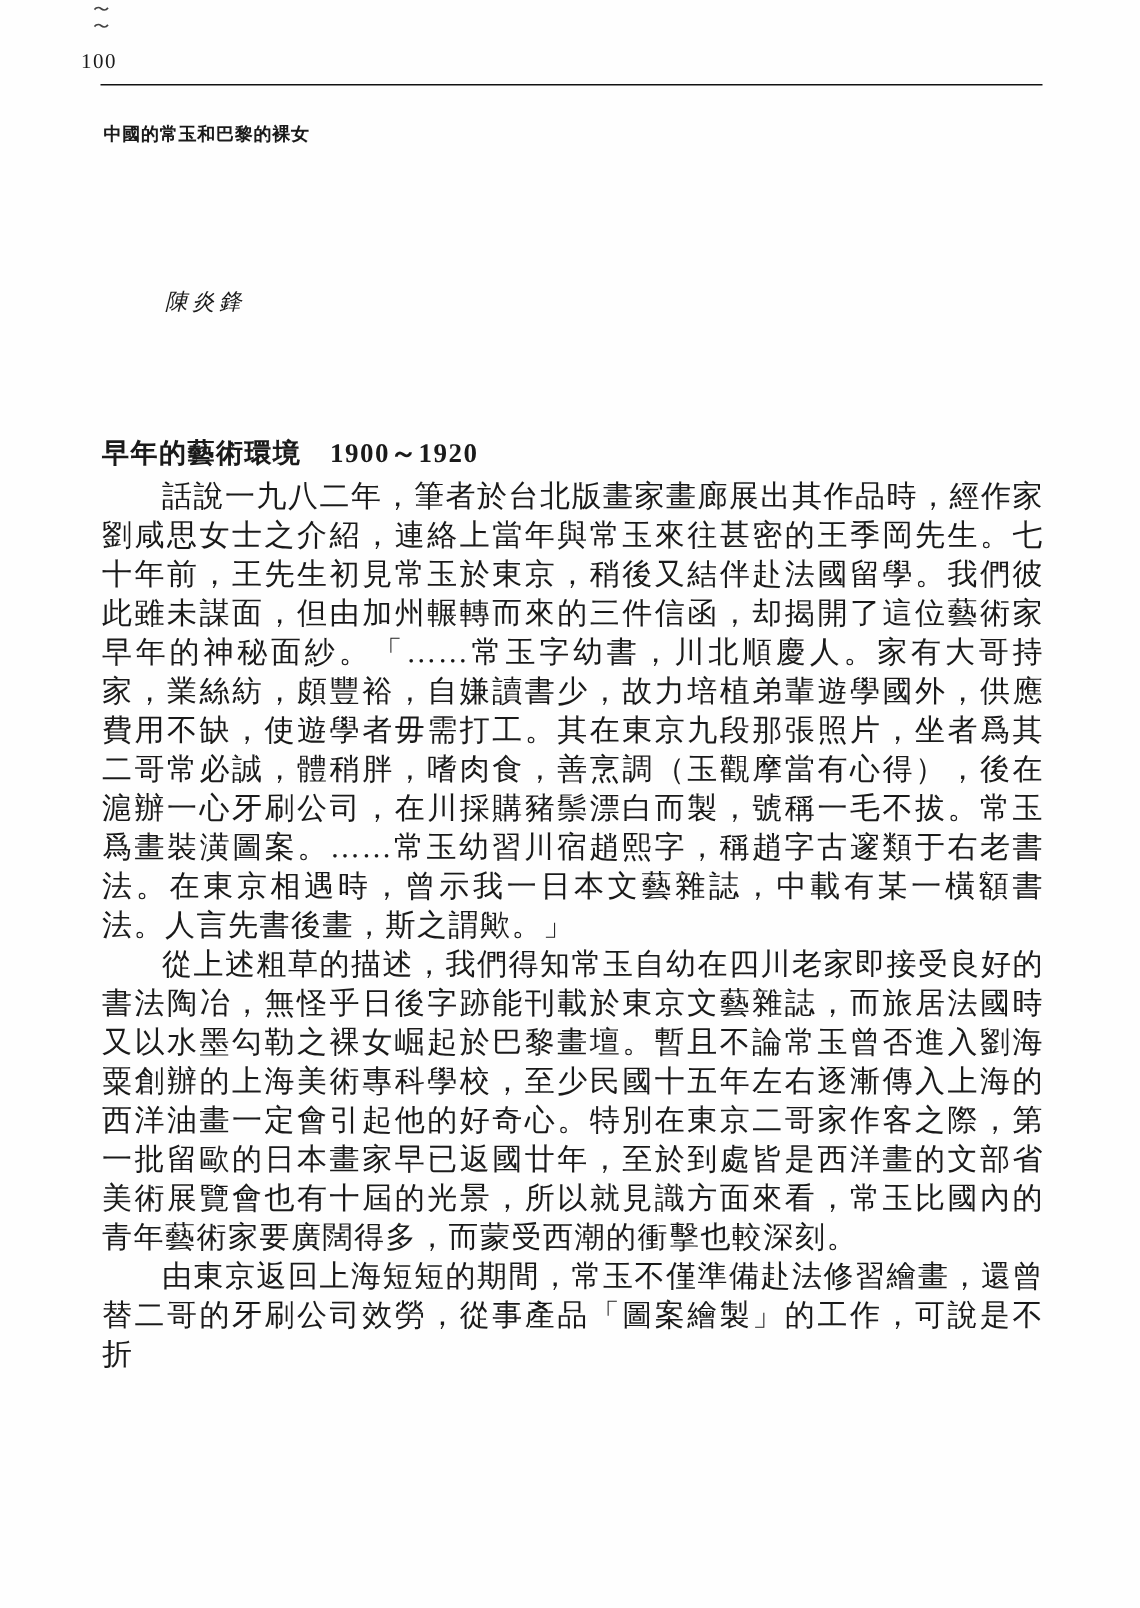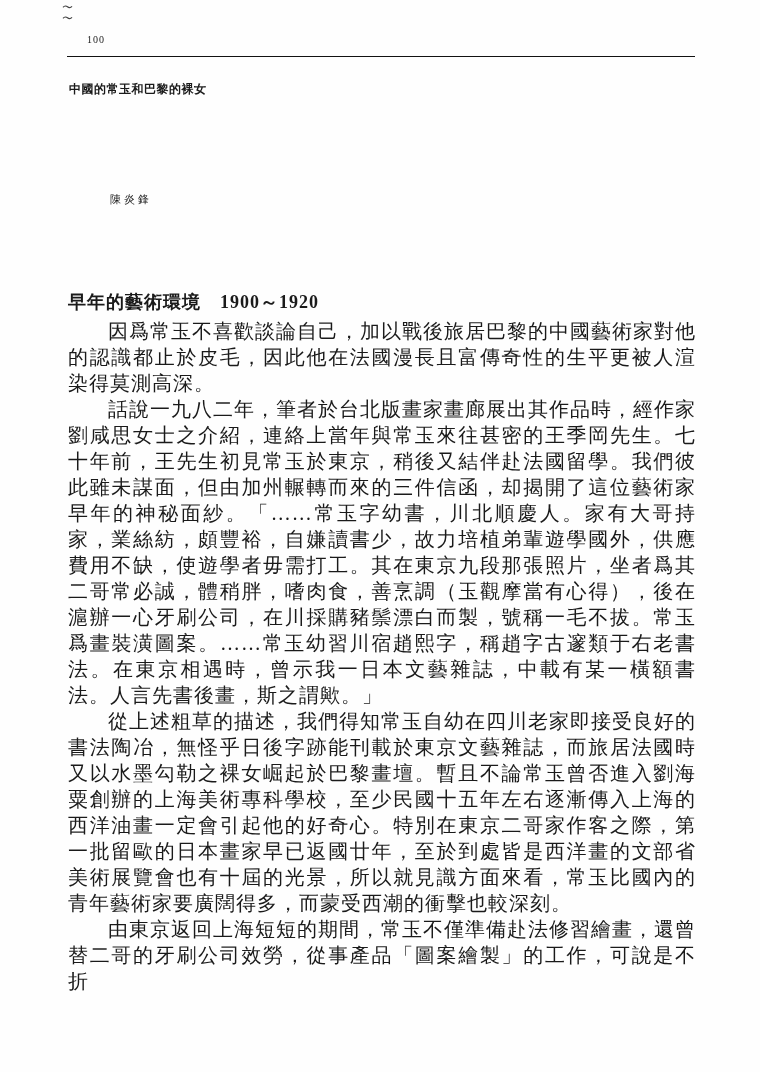--- a/index.html
+++ b/index.html
@@ -20,23 +20,23 @@
     position: absolute;
     left: 62px;
     top: 2px;
     font-size: 11px;
     line-height: 11px;
     color: #444;
     white-space: pre-line;
   }
   .page-number {
     position: absolute;
-    left: 87px;
+    left: 54px;
     top: 34px;
-    font-size: 10px;
+    font-size: 14px;
     letter-spacing: 1px;
   }
   .header-rule {
     position: absolute;
     left: 67px;
     top: 56px;
     width: 628px;
     height: 0;
     border: none;
     border-top: 1.6px solid #121212;
@@ -58,22 +58,23 @@
     margin: 0;
     font-size: 30px;
     font-weight: bold;
     letter-spacing: 1px;
     white-space: nowrap;
   }
   .author {
     position: absolute;
     left: 110px;
     top: 192px;
-    font-size: 11px;
+    font-size: 15px;
     letter-spacing: 3px;
+    font-style: italic;
   }
   .section-heading {
     position: absolute;
     left: 68px;
     top: 290px;
     margin: 0;
     font-size: 18px;
     font-weight: bold;
     letter-spacing: 1px;
     white-space: nowrap;
@@ -107,19 +108,18 @@
   <hr class="header-rule">
 
   <div class="running-header">中國的常玉和巴黎的裸女</div>
 
 
   <div class="author">陳炎鋒</div>
 
   <h2 class="section-heading">早年的藝術環境　1900～1920</h2>
 
   <div class="body-text">
-    <p>因爲常玉不喜歡談論自己，加以戰後旅居巴黎的中國藝術家對他的認識都止於皮毛，因此他在法國漫長且富傳奇性的生平更被人渲染得莫測高深。</p>
     <p>話說一九八二年，筆者於台北版畫家畫廊展出其作品時，經作家劉咸思女士之介紹，連絡上當年與常玉來往甚密的王季岡先生。七十年前，王先生初見常玉於東京，稍後又結伴赴法國留學。我們彼此雖未謀面，但由加州輾轉而來的三件信函，却揭開了這位藝術家早年的神秘面紗。「……常玉字幼書，川北順慶人。家有大哥持家，業絲紡，頗豐裕，自嫌讀書少，故力培植弟輩遊學國外，供應費用不缺，使遊學者毋需打工。其在東京九段那張照片，坐者爲其二哥常必誠，體稍胖，嗜肉食，善烹調（玉觀摩當有心得），後在滬辦一心牙刷公司，在川採購豬鬃漂白而製，號稱一毛不拔。常玉爲畫裝潢圖案。……常玉幼習川宿趙熙字，稱趙字古邃類于右老書法。在東京相遇時，曾示我一日本文藝雜誌，中載有某一橫額書法。人言先書後畫，斯之謂歟。」</p>
     <p>從上述粗草的描述，我們得知常玉自幼在四川老家即接受良好的書法陶冶，無怪乎日後字跡能刊載於東京文藝雜誌，而旅居法國時又以水墨勾勒之裸女崛起於巴黎畫壇。暫且不論常玉曾否進入劉海粟創辦的上海美術專科學校，至少民國十五年左右逐漸傳入上海的西洋油畫一定會引起他的好奇心。特別在東京二哥家作客之際，第一批留歐的日本畫家早已返國廿年，至於到處皆是西洋畫的文部省美術展覽會也有十屆的光景，所以就見識方面來看，常玉比國內的青年藝術家要廣闊得多，而蒙受西潮的衝擊也較深刻。</p>
     <p>由東京返回上海短短的期間，常玉不僅準備赴法修習繪畫，還曾替二哥的牙刷公司效勞，從事產品「圖案繪製」的工作，可說是不折</p>
   </div>
 
 </div>
 
 </body></html>

